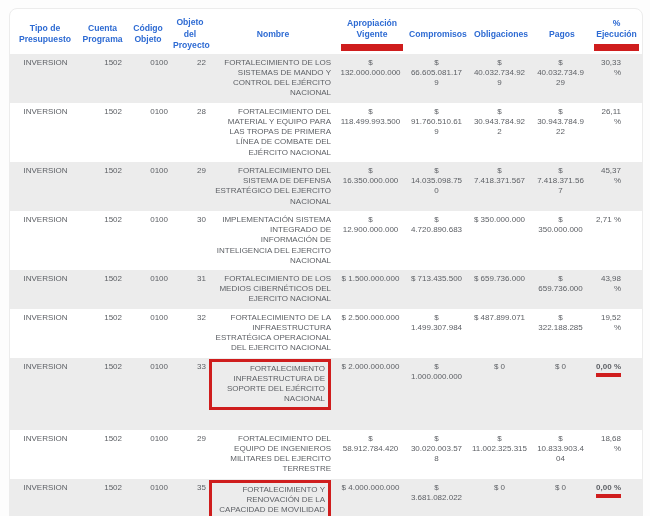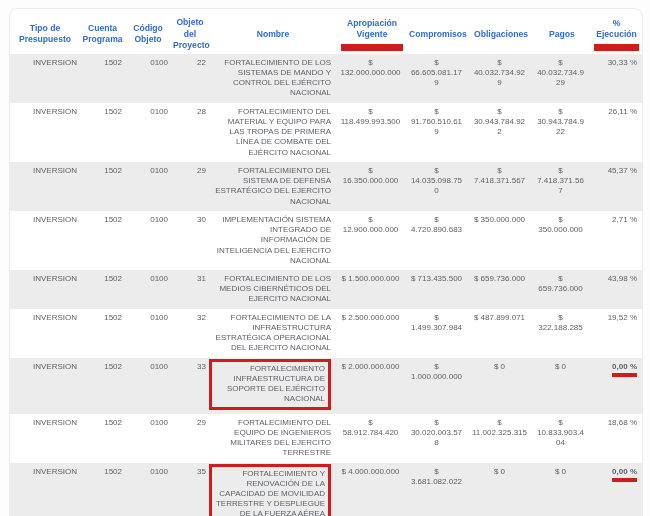--- a/index.html
+++ b/index.html
@@ -39,30 +39,30 @@
   }
   tbody td {
     font-size: 8px;
     color: #5e6166;
     vertical-align: top;
     padding: 4px 3px;
     line-height: 1.28;
     word-wrap: break-word;
   }
   tbody tr:nth-child(odd) { background: #ececec; }
-  td.left { text-align: right; padding-left: 4px; }
+  td.left { text-align: center; padding-left: 4px; }
   td.ctr  { text-align: right; }
   td.num  { text-align: center; padding-right: 6px; }
-  td.pct  { text-align: right; padding-right: 5px; }
+  td.pct  { text-align: right; padding-right: 21px; }
   td.name { text-align: right; padding-left: 4px; padding-right: 6px; }
   .name-text { display: block; }
   .name-text.boxed {
     border: 3px solid #cf1d1d;
     padding: 2px 3px;
-    margin: -3px 0 0 -4px;
+    margin: -3px 0 16px -4px;
   }
   .pct-val { display: inline-block; }
   .pct-val.underlined {
     border-bottom: 4px solid #cf1d1d;
     padding-bottom: 1px;
     font-weight: bold;
   }
 </style>
 </head>
 <body>

